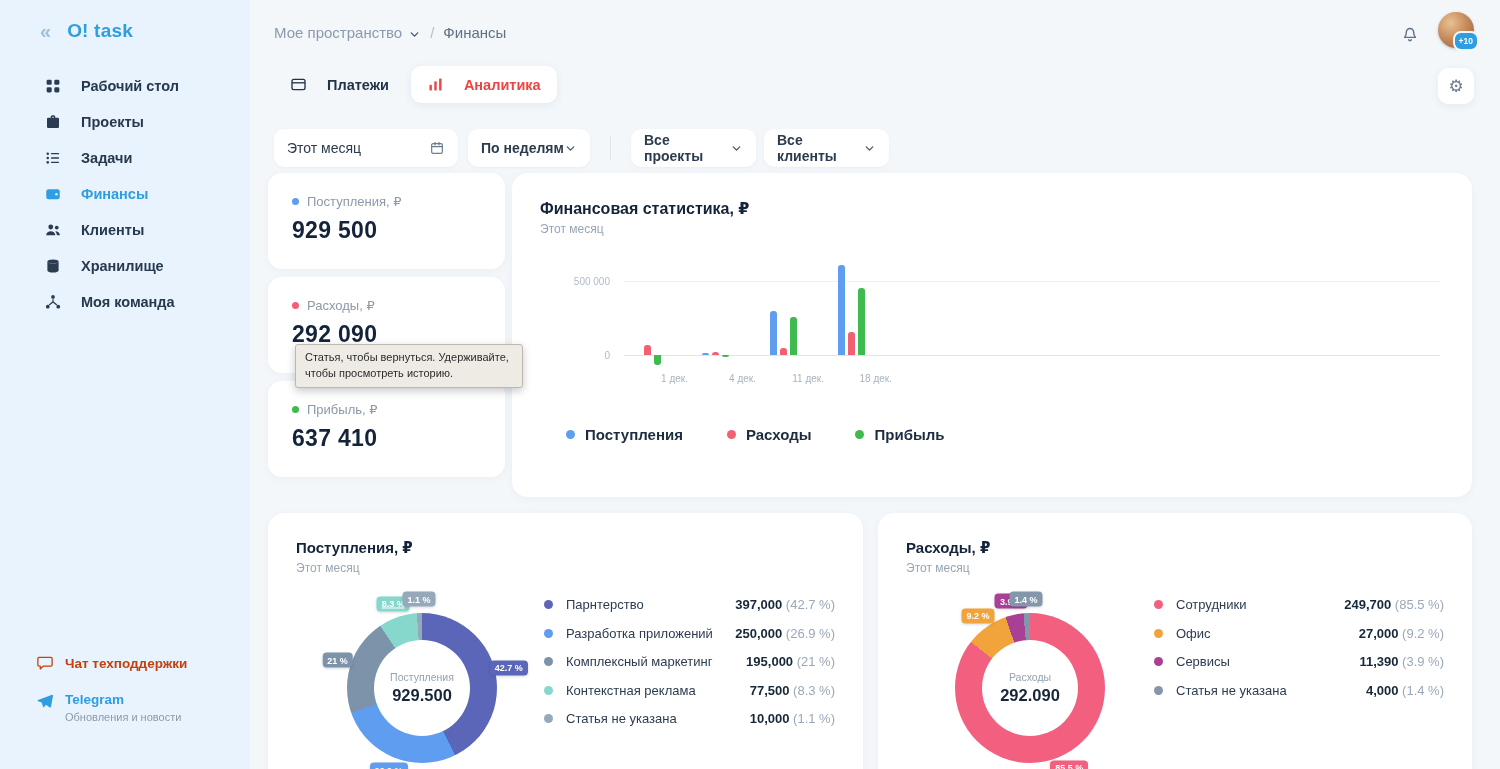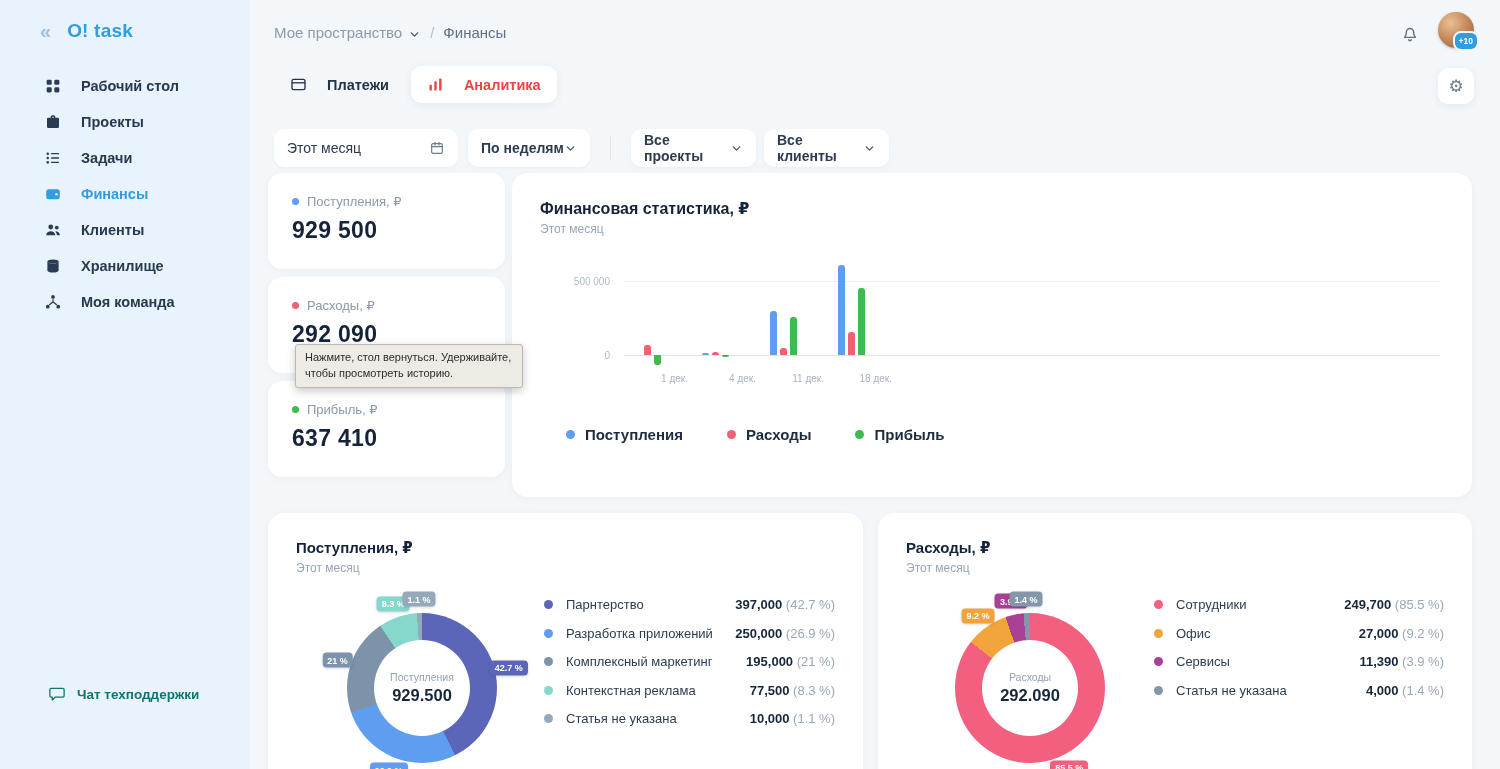--- a/index.html
+++ b/index.html
@@ -11,21 +11,21 @@
   .sidebar { position:absolute; left:0; top:0; width:250px; height:769px; background:#e9f3fd; }
   .side-head { display:flex; align-items:center; gap:16px; padding:20px 0 0 40px; }
   .collapse { color:#9cc0e0; font-size:20px; font-weight:700; cursor:pointer; line-height:1; }
   .logo { color:#2f9de2; font-size:19px; font-weight:800; letter-spacing:.2px; }
   .menu { margin-top:26px; }
   .menu-item { display:flex; align-items:center; gap:19px; height:36px; padding-left:44px; color:#27394f; font-size:14.5px; font-weight:700; cursor:pointer; }
   .menu-item .mi { width:18px; height:18px; flex:0 0 18px; color:#2b3c52; }
   .menu-item.active { color:#2f9de2; }
   .menu-item.active .mi { color:#2f9de2; }
   .side-bottom { position:absolute; left:0; bottom:46px; width:100%; }
-  .support-row { display:flex; align-items:center; gap:11px; padding-left:48px; color:#0f766e; font-size:13.5px; font-weight:700; cursor:pointer; margin-bottom:20px; }
+  .support-row { display:flex; align-items:center; gap:11px; padding-left:36px; color:#c2410c; font-size:13.5px; font-weight:700; cursor:pointer; margin-bottom:20px; }
   .tg-row { display:flex; align-items:flex-start; gap:11px; padding-left:36px; cursor:pointer; }
   .tg-label { color:#2f9de2; font-size:13.5px; font-weight:700; }
   .tg-sub { color:#8c9aab; font-size:11px; margin-top:4px; }
 
   
   .main { position:absolute; left:250px; top:0; right:0; bottom:0; }
 
   .breadcrumb { position:absolute; left:24px; top:24px; display:flex; align-items:center; gap:9px; font-size:15px; }
   .bc-ws { color:#8b9aac; display:flex; align-items:flex-end; gap:6px; cursor:pointer; }
   .bc-sep { color:#b2bfcc; }
@@ -183,20 +183,31 @@
       </div>
     </nav>
     <div class="side-bottom">
       <div class="support-row">
         <span>
             <svg viewBox="0 0 24 24" width="18" height="18" fill="none" stroke="currentColor" stroke-width="1.7" stroke-linejoin="round">
               <path d="M4 4.5h16a1.5 1.5 0 0 1 1.5 1.5v8.6a1.5 1.5 0 0 1-1.5 1.5H10l-4.3 3.8v-3.8H4A1.5 1.5 0 0 1 2.5 14.6V6A1.5 1.5 0 0 1 4 4.5z"></path>
             </svg>
           </span>
         <span>Чат техподдержки</span>
+      </div>
+      <div class="tg-row">
+        <span style="color:#2f9de2">
+            <svg viewBox="0 0 24 24" width="18" height="18" fill="currentColor">
+              <path d="M21.5 3.5 2.8 10.8c-.9.35-.85 1.3.05 1.6l4.7 1.5 1.8 5.6c.3.8 1.1.9 1.6.3l2.5-2.9 4.9 3.6c.7.5 1.5.1 1.7-.8l2.6-14.5c.2-1-.5-1.6-1.15-1.2z"></path>
+            </svg>
+          </span>
+        <span>
+          <div class="tg-label">Telegram</div>
+          <div class="tg-sub">Обновления и новости</div>
+        </span>
       </div>
     </div>
   </aside>
 
   <main class="main">
 
     <div class="breadcrumb">
       <span class="bc-ws">
         <span>Мое пространство</span>
         <span class="chev">
@@ -351,21 +362,21 @@
       <div class="card-sub">Этот месяц</div>
       <div class="donut-wrap">
         <div class="donut" style="background: conic-gradient(rgb(91, 102, 184) 0%, rgb(91, 102, 184) 42.7%, rgb(95, 157, 240) 42.7%, rgb(95, 157, 240) 69.6%, rgb(125, 147, 169) 69.6%, rgb(125, 147, 169) 90.6%, rgb(134, 216, 205) 90.6%, rgb(134, 216, 205) 98.9%, rgb(149, 169, 187) 98.9%, rgb(149, 169, 187) 100%);"></div>
         <div class="donut-hole">
           <div class="dc-label">Поступления</div>
           <div class="dc-value">929.500</div>
         </div>
       <div class="pct-badge" style="background: rgb(91, 102, 184); left: calc(50% + 86.7px); top: calc(50% - 20.2px);">42.7 %</div>
           <div class="pct-badge" style="background: rgb(95, 157, 240); left: calc(50% - 33.5px); top: calc(50% + 82.4px);">26.9 %</div>
           <div class="pct-badge" style="background: rgb(125, 147, 169); left: calc(50% - 84.5px); top: calc(50% - 28px);">21 %</div>
-          <div class="pct-badge" style="background: rgb(134, 216, 205); left: calc(50% - 28.8px); top: calc(50% - 84.2px);">8.3 %</div>
+          <div class="pct-badge" style="background: rgb(134, 216, 205); left: calc(50% - 28.8px); top: calc(50% - 84.2px); text-decoration: underline;">8.3 %</div>
           <div class="pct-badge" style="background: rgb(149, 169, 187); left: calc(50% - 3.1px); top: calc(50% - 88.9px);">1.1 %</div>
         </div>
       <div class="dleg">
           <div class="dleg-row">
             <span class="dleg-dot" style="background: rgb(91, 102, 184);"></span>
             <span class="dleg-label">Парнтерство</span>
             <span class="dleg-val"><b>397,000</b><span class="dleg-pct"> (42.7 %)</span></span>
           </div>
           <div class="dleg-row">
             <span class="dleg-dot" style="background: rgb(95, 157, 240);"></span>
@@ -421,16 +432,16 @@
             <span class="dleg-val"><b>11,390</b><span class="dleg-pct"> (3.9 %)</span></span>
           </div>
           <div class="dleg-row">
             <span class="dleg-dot" style="background: rgb(132, 150, 169);"></span>
             <span class="dleg-label">Статья не указана</span>
             <span class="dleg-val"><b>4,000</b><span class="dleg-pct"> (1.4 %)</span></span>
           </div>
         </div>
     </section>
 
-    <div class="sys-tooltip">Нажмите, стол вернуться. Удерживайте, чтобы просмотреть историю.</div>
+    <div class="sys-tooltip">Статья, чтобы вернуться. Удерживайте, чтобы просмотреть историю.</div>
 
   </main>
 </div>
 
 </body></html>

